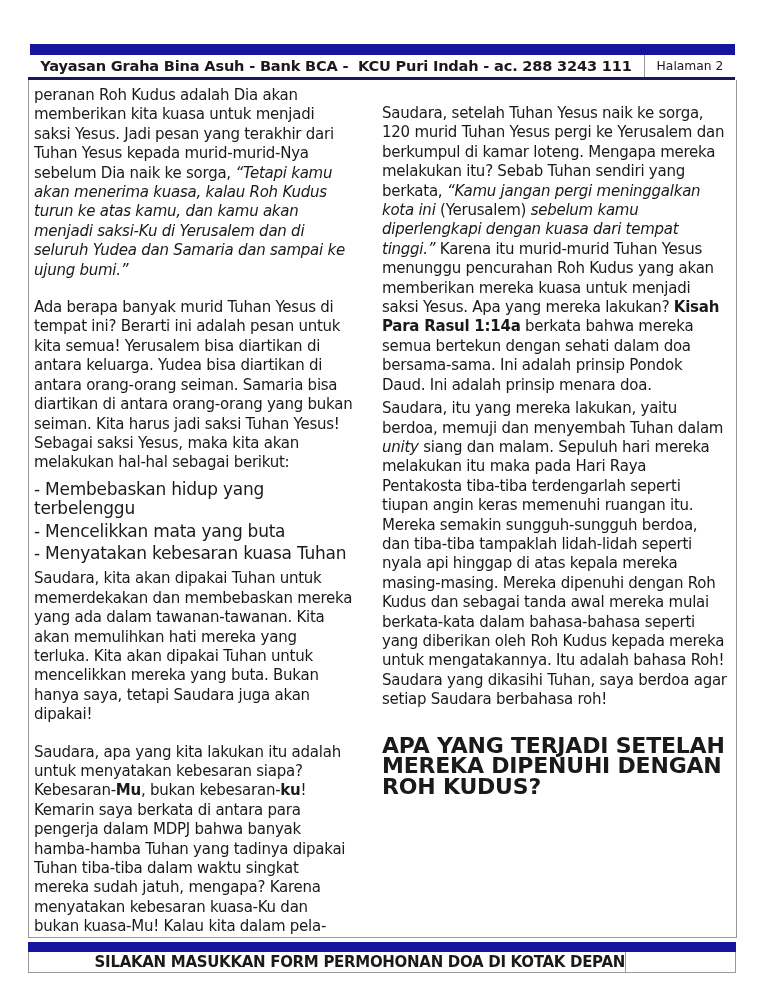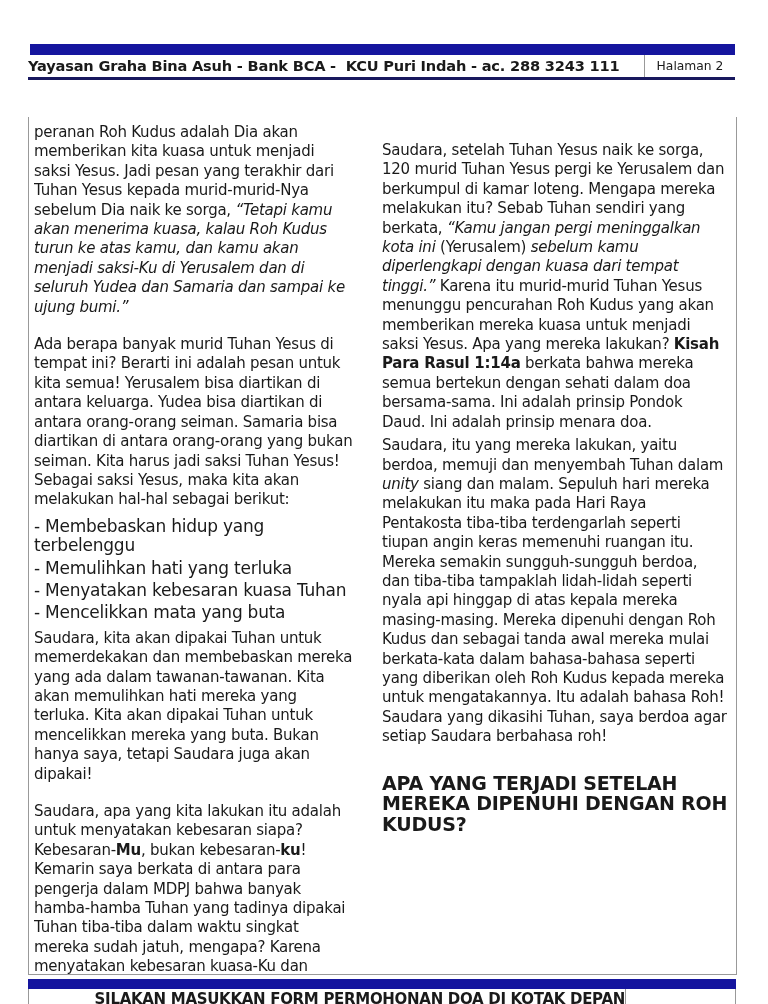--- a/index.html
+++ b/index.html
@@ -26,21 +26,21 @@
   }
   .header-row {
     display: flex;
     align-items: stretch;
     width: 707px;
     height: 22px;
     border-bottom: 3px solid var(--rule, #18185e);
   }
   .header-title {
     width: 616px;
-    text-align: left;
+    text-align: center;
     font-weight: bold;
     font-size: 14.6px;
     line-height: 22px;
     white-space: pre-wrap;
     letter-spacing: -0.2px;
   }
   .header-page {
     flex: 1;
     border-left: 1px solid var(--border, #999);
     text-align: center;
@@ -50,42 +50,41 @@
   .body-box {
     width: 698px;
     height: 851px;
     border-left: 1px solid var(--border, #999);
     border-right: 1px solid var(--border, #999);
     border-bottom: 1px solid var(--border, #999);
     padding: 6px 4px 0 5px;
     display: flex;
     gap: 28px;
     overflow: hidden;
-    margin-top: 37px;
   }
   .col { overflow: hidden; }
   .col-left  { width: 320px; }
   .col-right { width: 346px; }
   .para {
     font-size: 15px;
     line-height: 19.4px;
     letter-spacing: -0.25px;
   }
   .seg-normal { font-style: normal; font-weight: normal; }
   .seg-italic { font-style: italic; }
   .seg-bold   { font-weight: bold; }
   .list { margin: 7px 0 6px 0; }
   .list-item {
     font-size: 17px;
     line-height: 19.4px;
     letter-spacing: -0.25px;
     margin: 3px 0;
   }
   .heading {
-    font-size: 19px;
+    font-size: 22px;
     font-weight: bold;
     line-height: 20.5px;
     letter-spacing: -0.2px;
   }
   .spacer-normal { height: 18px; }
   .spacer-small  { height: 4px; }
   .spacer-large  { height: 26px; }
   .bottombar {
     margin-top: 4px;
     height: 10px;
@@ -125,23 +124,22 @@
       <div class="header-page">Halaman 2</div>
     </div>
 
     <div class="body-box">
       <div class="col col-left">
           <div class="para"><span class="seg-normal">peranan Roh Kudus adalah Dia akan memberikan kita kuasa untuk menjadi saksi Yesus. Jadi pesan yang terakhir dari Tuhan Yesus kepada murid-murid-Nya sebelum Dia naik ke sorga, </span><span class="seg-italic">“Tetapi kamu akan menerima kuasa, kalau Roh Kudus turun ke atas kamu, dan kamu akan menjadi saksi-Ku di Yerusalem dan di seluruh Yudea dan Samaria dan sampai ke ujung bumi.”</span></div>
           <div class="spacer-normal"></div>
           <div class="para"><span class="seg-normal">Ada berapa banyak murid Tuhan Yesus di tempat ini? Berarti ini adalah pesan untuk kita semua! Yerusalem bisa diartikan di antara keluarga. Yudea bisa diartikan di antara orang-orang seiman. Samaria bisa diartikan di antara orang-orang yang bukan seiman. Kita harus jadi saksi Tuhan Yesus! Sebagai saksi Yesus, maka kita akan melakukan hal-hal sebagai berikut:</span></div>
           <div class="list">
             <div class="list-item">- Membebaskan hidup yang terbelenggu</div>
-            <div class="list-item">- Memulihkan hati yang terluka</div>
+            <div class="list-item">- Mencelikkan mata yang buta</div>
             <div class="list-item">- Menyatakan kebesaran kuasa Tuhan</div>
-            <div class="list-item">- Mencelikkan mata yang buta</div>
           </div>
           <div class="para"><span class="seg-normal">Saudara, kita akan dipakai Tuhan untuk memerdekakan dan membebaskan mereka yang ada dalam tawanan-tawanan. Kita akan memulihkan hati mereka yang terluka. Kita akan dipakai Tuhan untuk mencelikkan mereka yang buta. Bukan hanya saya, tetapi Saudara juga akan dipakai!</span></div>
           <div class="spacer-normal"></div>
           <div class="para"><span class="seg-normal">Saudara, apa yang kita lakukan itu adalah untuk menyatakan kebesaran siapa? Kebesaran-</span><span class="seg-bold">Mu</span><span class="seg-normal">, bukan kebesaran-</span><span class="seg-bold">ku</span><span class="seg-normal">! Kemarin saya berkata di antara para pengerja dalam MDPJ bahwa banyak hamba-hamba Tuhan yang tadinya dipakai Tuhan tiba-tiba dalam waktu singkat mereka sudah jatuh, mengapa? Karena menyatakan kebesaran kuasa-Ku dan bukan kuasa-Mu! Kalau kita dalam pela-</span></div>
         </div>
       <div class="col col-right">
           <div class="spacer-normal"></div>
           <div class="para"><span class="seg-normal">Saudara, setelah Tuhan Yesus naik ke sorga, 120 murid Tuhan Yesus pergi ke Yerusalem dan berkumpul di kamar loteng. Mengapa mereka melakukan itu? Sebab Tuhan sendiri yang berkata, </span><span class="seg-italic">“Kamu jangan pergi meninggalkan kota ini</span><span class="seg-normal"> (Yerusalem) </span><span class="seg-italic">sebelum kamu diperlengkapi dengan kuasa dari tempat tinggi.”</span><span class="seg-normal"> Karena itu murid-murid Tuhan Yesus menunggu pencurahan Roh Kudus yang akan memberikan mereka kuasa untuk menjadi saksi Yesus. Apa yang mereka lakukan? </span><span class="seg-bold">Kisah Para Rasul 1:14a</span><span class="seg-normal"> berkata bahwa mereka semua bertekun dengan sehati dalam doa bersama-sama. Ini adalah prinsip Pondok Daud. Ini adalah prinsip menara doa.</span></div>
           <div class="spacer-small"></div>
           <div class="para"><span class="seg-normal">Saudara, itu yang mereka lakukan, yaitu berdoa, memuji dan menyembah Tuhan dalam </span><span class="seg-italic">unity</span><span class="seg-normal"> siang dan malam. Sepuluh hari mereka melakukan itu maka pada Hari Raya Pentakosta tiba-tiba terdengarlah seperti tiupan angin keras memenuhi ruangan itu. Mereka semakin sungguh-sungguh berdoa, dan tiba-tiba tampaklah lidah-lidah seperti nyala api hinggap di atas kepala mereka masing-masing. Mereka dipenuhi dengan Roh Kudus dan sebagai tanda awal mereka mulai berkata-kata dalam bahasa-bahasa seperti yang diberikan oleh Roh Kudus kepada mereka untuk mengatakannya. Itu adalah bahasa Roh! Saudara yang dikasihi Tuhan, saya berdoa agar setiap Saudara berbahasa roh!</span></div>

